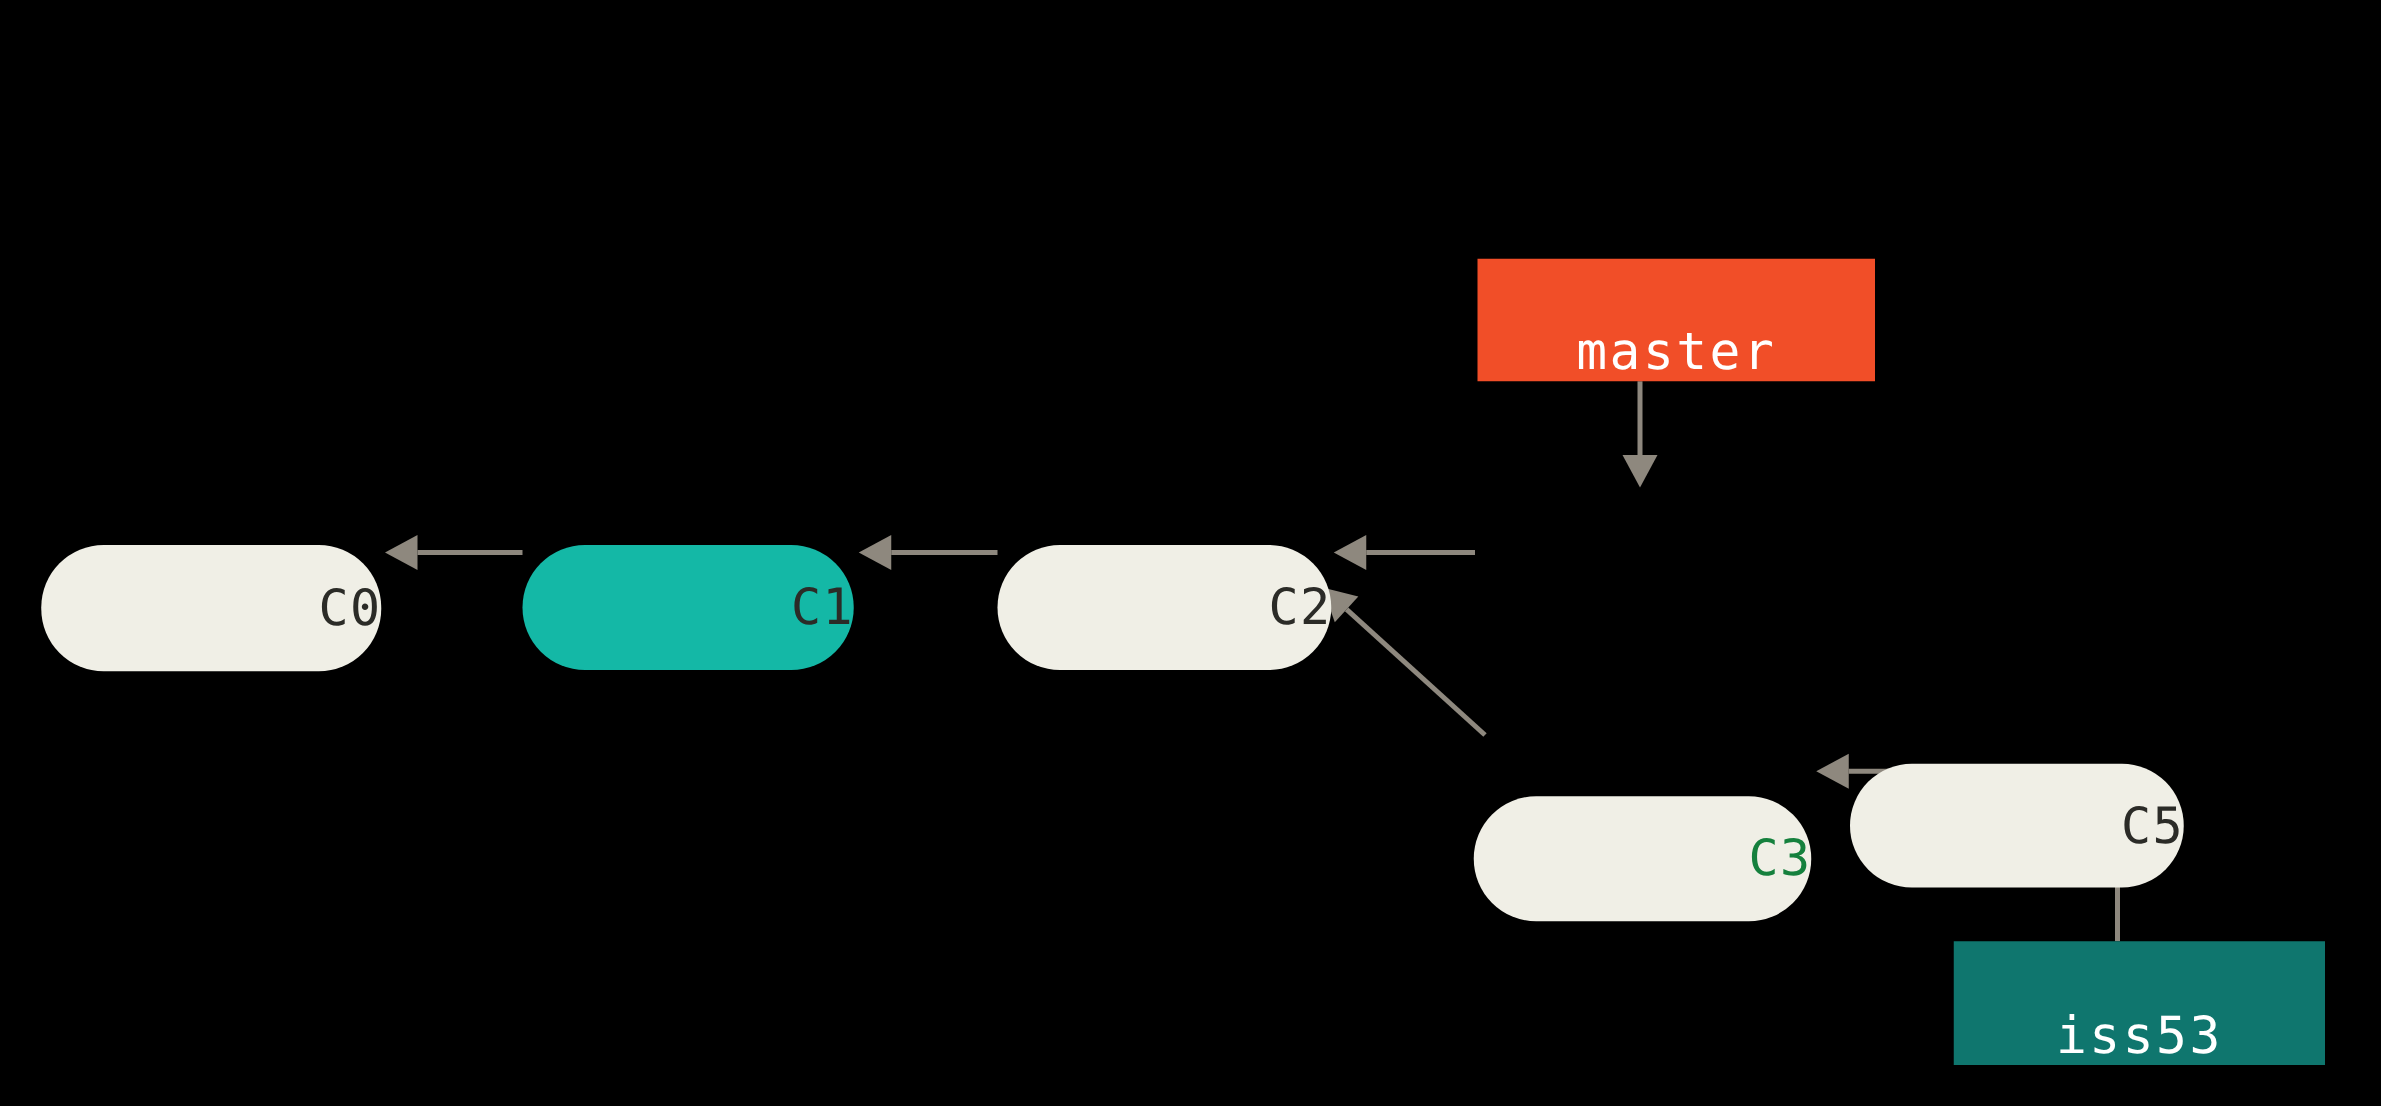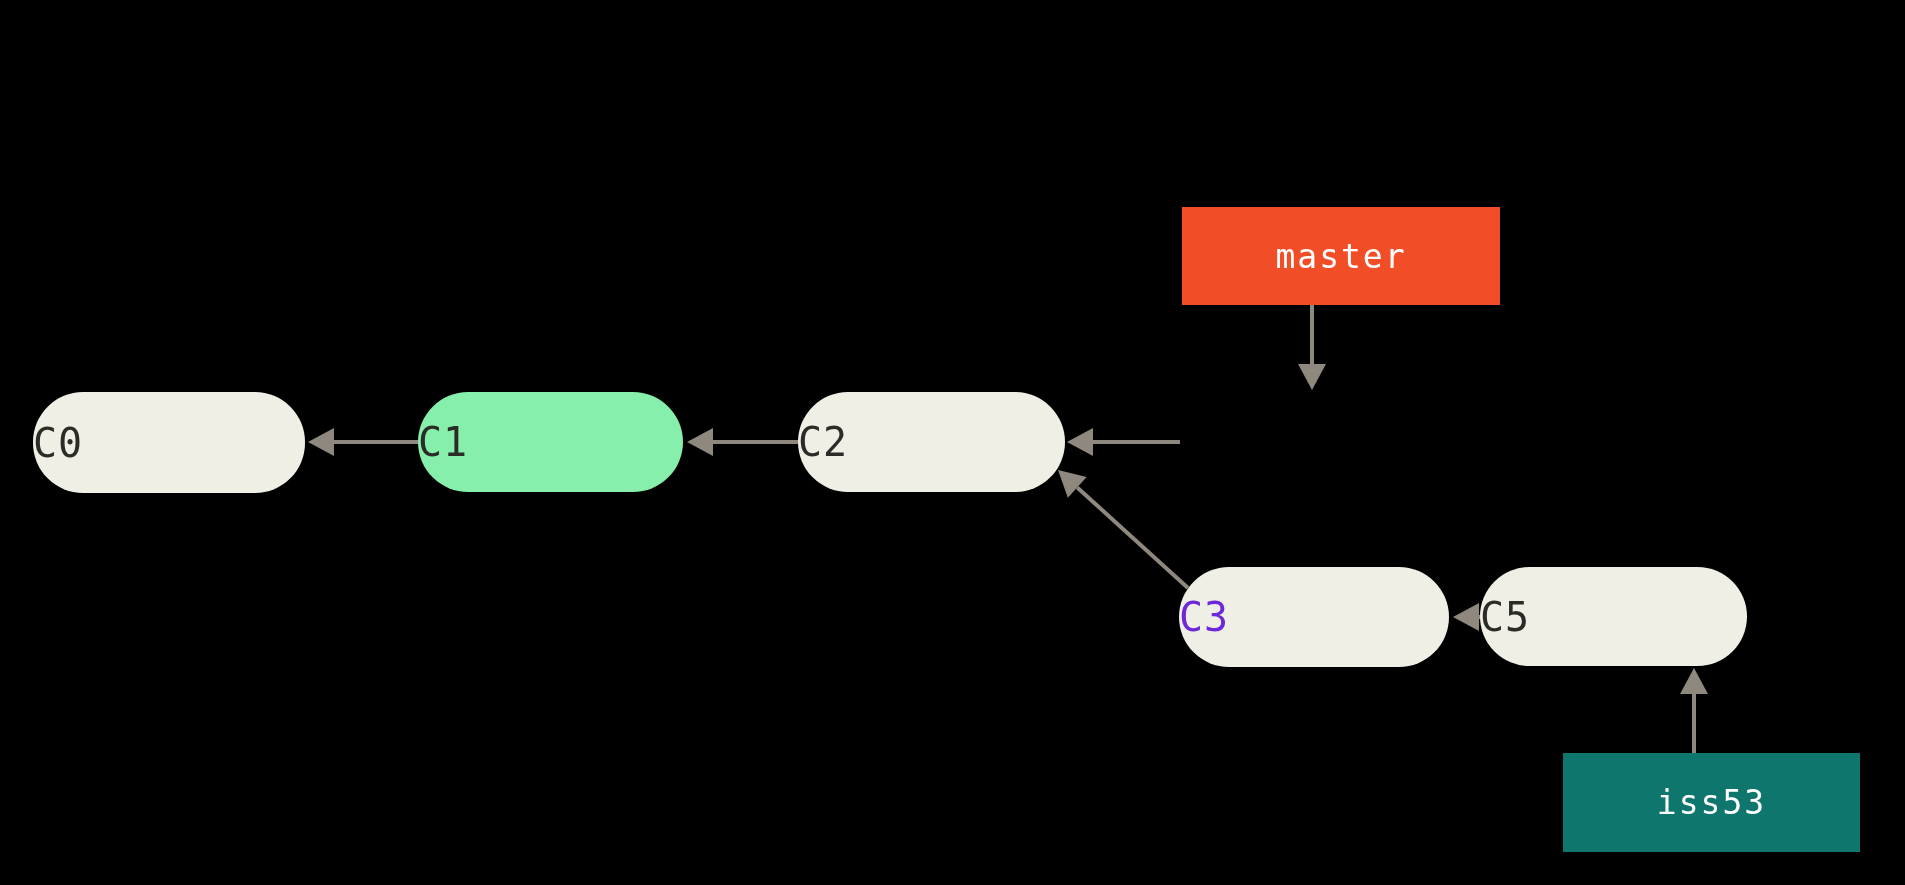--- a/index.html
+++ b/index.html
@@ -24,31 +24,32 @@
     top: 0;
     width: 100%;
     height: 100%;
     z-index: 2;
   }
   .commit-node {
     position: absolute;
     border-radius: 50px;
     display: flex;
     align-items: center;
-    justify-content: flex-start;
+    justify-content: flex-end;
     font-size: 40px;
     letter-spacing: 1px;
     box-sizing: border-box;
+    margin-top: 44px;
   }
   .branch-label {
     position: absolute;
     display: flex;
-    align-items: center;
+    align-items: flex-end;
     justify-content: center;
-    font-size: 33px;
+    font-size: 41px;
     letter-spacing: 2px;
     box-sizing: border-box;
   }
 </style>
 </head>
 <body>
 
 <div class="canvas" id="canvas" style="width: 1905px; height: 885px; background: rgb(0, 0, 0);">
   <svg id="arrow-layer" width="1905" height="885" viewBox="0 0 1905 885">
       <g>
@@ -77,27 +78,27 @@
       </g>
       <g>
         <line x1="1694" y1="753" x2="1694" y2="694" stroke="#8E887E" stroke-width="4"></line>
         <polygon points="1694,668 1708,694 1680,694" fill="#8E887E"></polygon>
       </g>
     </svg>
   <div id="node-layer">
       <div class="commit-node" style="left: 33px; top: 392px; width: 272px; height: 101px; background: rgb(240, 239, 230); color: rgb(43, 43, 39);">
         <span>C0</span>
       </div>
-      <div class="commit-node" style="left: 418px; top: 392px; width: 265px; height: 100px; background: #86efac; color: rgb(43, 43, 39);">
+      <div class="commit-node" style="left: 418px; top: 392px; width: 265px; height: 100px; background: #14b8a6; color: rgb(43, 43, 39);">
         <span>C1</span>
       </div>
       <div class="commit-node" style="left: 798px; top: 392px; width: 267px; height: 100px; background: rgb(240, 239, 230); color: rgb(43, 43, 39);">
         <span>C2</span>
       </div>
-      <div class="commit-node" style="left: 1179px; top: 567px; width: 270px; height: 100px; background: rgb(240, 239, 230); color: #6d28d9;">
+      <div class="commit-node" style="left: 1179px; top: 593px; width: 270px; height: 100px; background: rgb(240, 239, 230); color: #15803d;">
         <span>C3</span>
       </div>
       <div class="commit-node" style="left: 1480px; top: 567px; width: 267px; height: 99px; background: rgb(240, 239, 230); color: rgb(43, 43, 39);">
         <span>C5</span>
       </div>
       <div class="branch-label" style="left: 1182px; top: 207px; width: 318px; height: 98px; background: rgb(241, 78, 40); color: rgb(255, 255, 255);">
         <span>master</span>
       </div>
       <div class="branch-label" style="left: 1563px; top: 753px; width: 297px; height: 99px; background: #0f766e; color: rgb(255, 255, 255);">
         <span>iss53</span>

